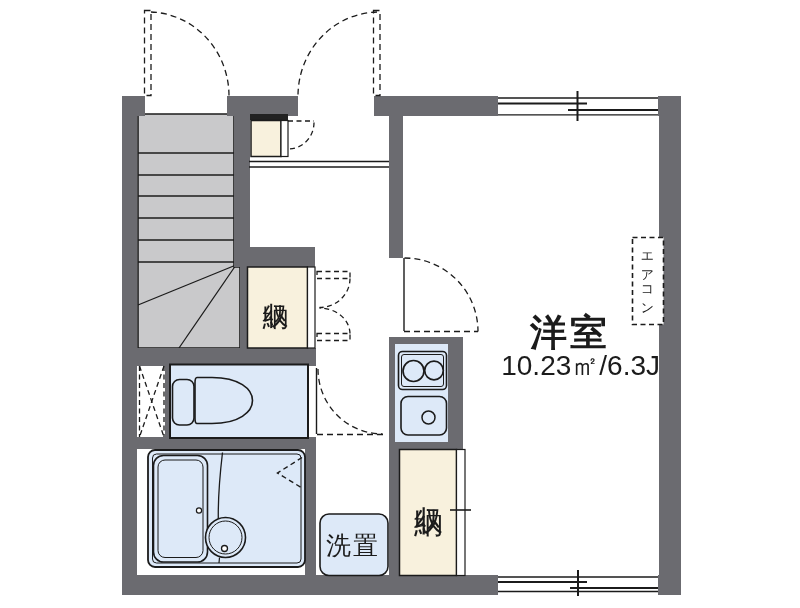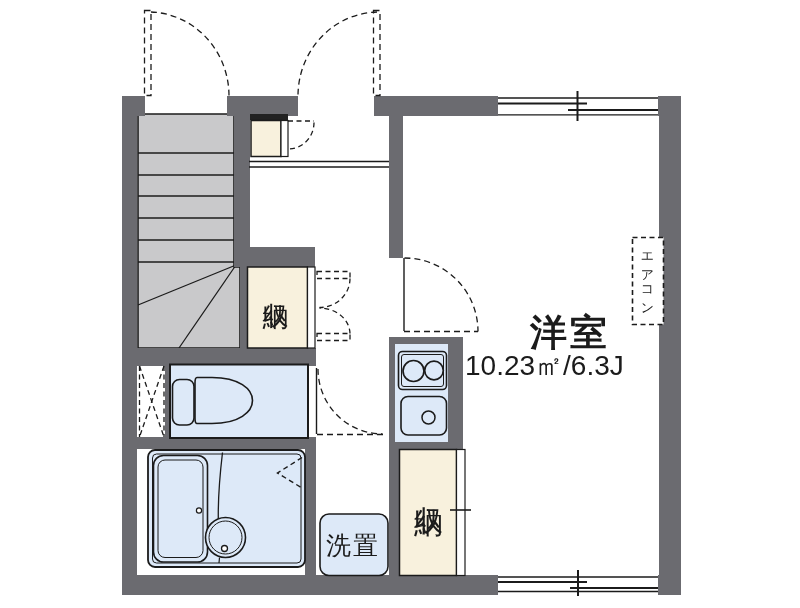--- a/index.html
+++ b/index.html
@@ -5,21 +5,21 @@
   html,body{margin:0;padding:0;background:#fff;}
   #stage{position:relative;width:800px;height:608px;background:#fff;overflow:hidden;
          font-family:"DejaVu Sans",sans-serif;color:#1b1b1b;}
   #plan-svg{position:absolute;left:0;top:0;}
   .label{position:absolute;color:#1b1b1b;white-space:nowrap;}
   .vert{writing-mode:vertical-rl;text-orientation:upright;}
   .lbl-storage1{left:263px;top:282px;font-size:26px;letter-spacing:2px;line-height:1;}
   .lbl-storage2{left:414px;top:483px;font-size:29px;letter-spacing:3px;line-height:1;}
   .lbl-washer{left:326px;top:529px;font-size:25px;letter-spacing:2px;font-family:Liberation Mono, monospace;}
   .lbl-room{left:530px;top:308px;font-size:37px;letter-spacing:3px;font-weight:700;}
-  .lbl-area{left:465px;top:347px;width:195px;text-align:left;font-size:28px;
+  .lbl-area{left:465px;top:347px;width:195px;text-align:right;font-size:28px;
             font-family:"Liberation Sans","DejaVu Sans",sans-serif;}
   .lbl-aircon{left:641px;top:244px;font-size:13px;letter-spacing:2px;line-height:1;}
 </style>
 </head>
 <body>
 
 <div id="stage">
 
 <svg id="plan-svg" width="800" height="608" viewBox="0 0 800 608">
 

